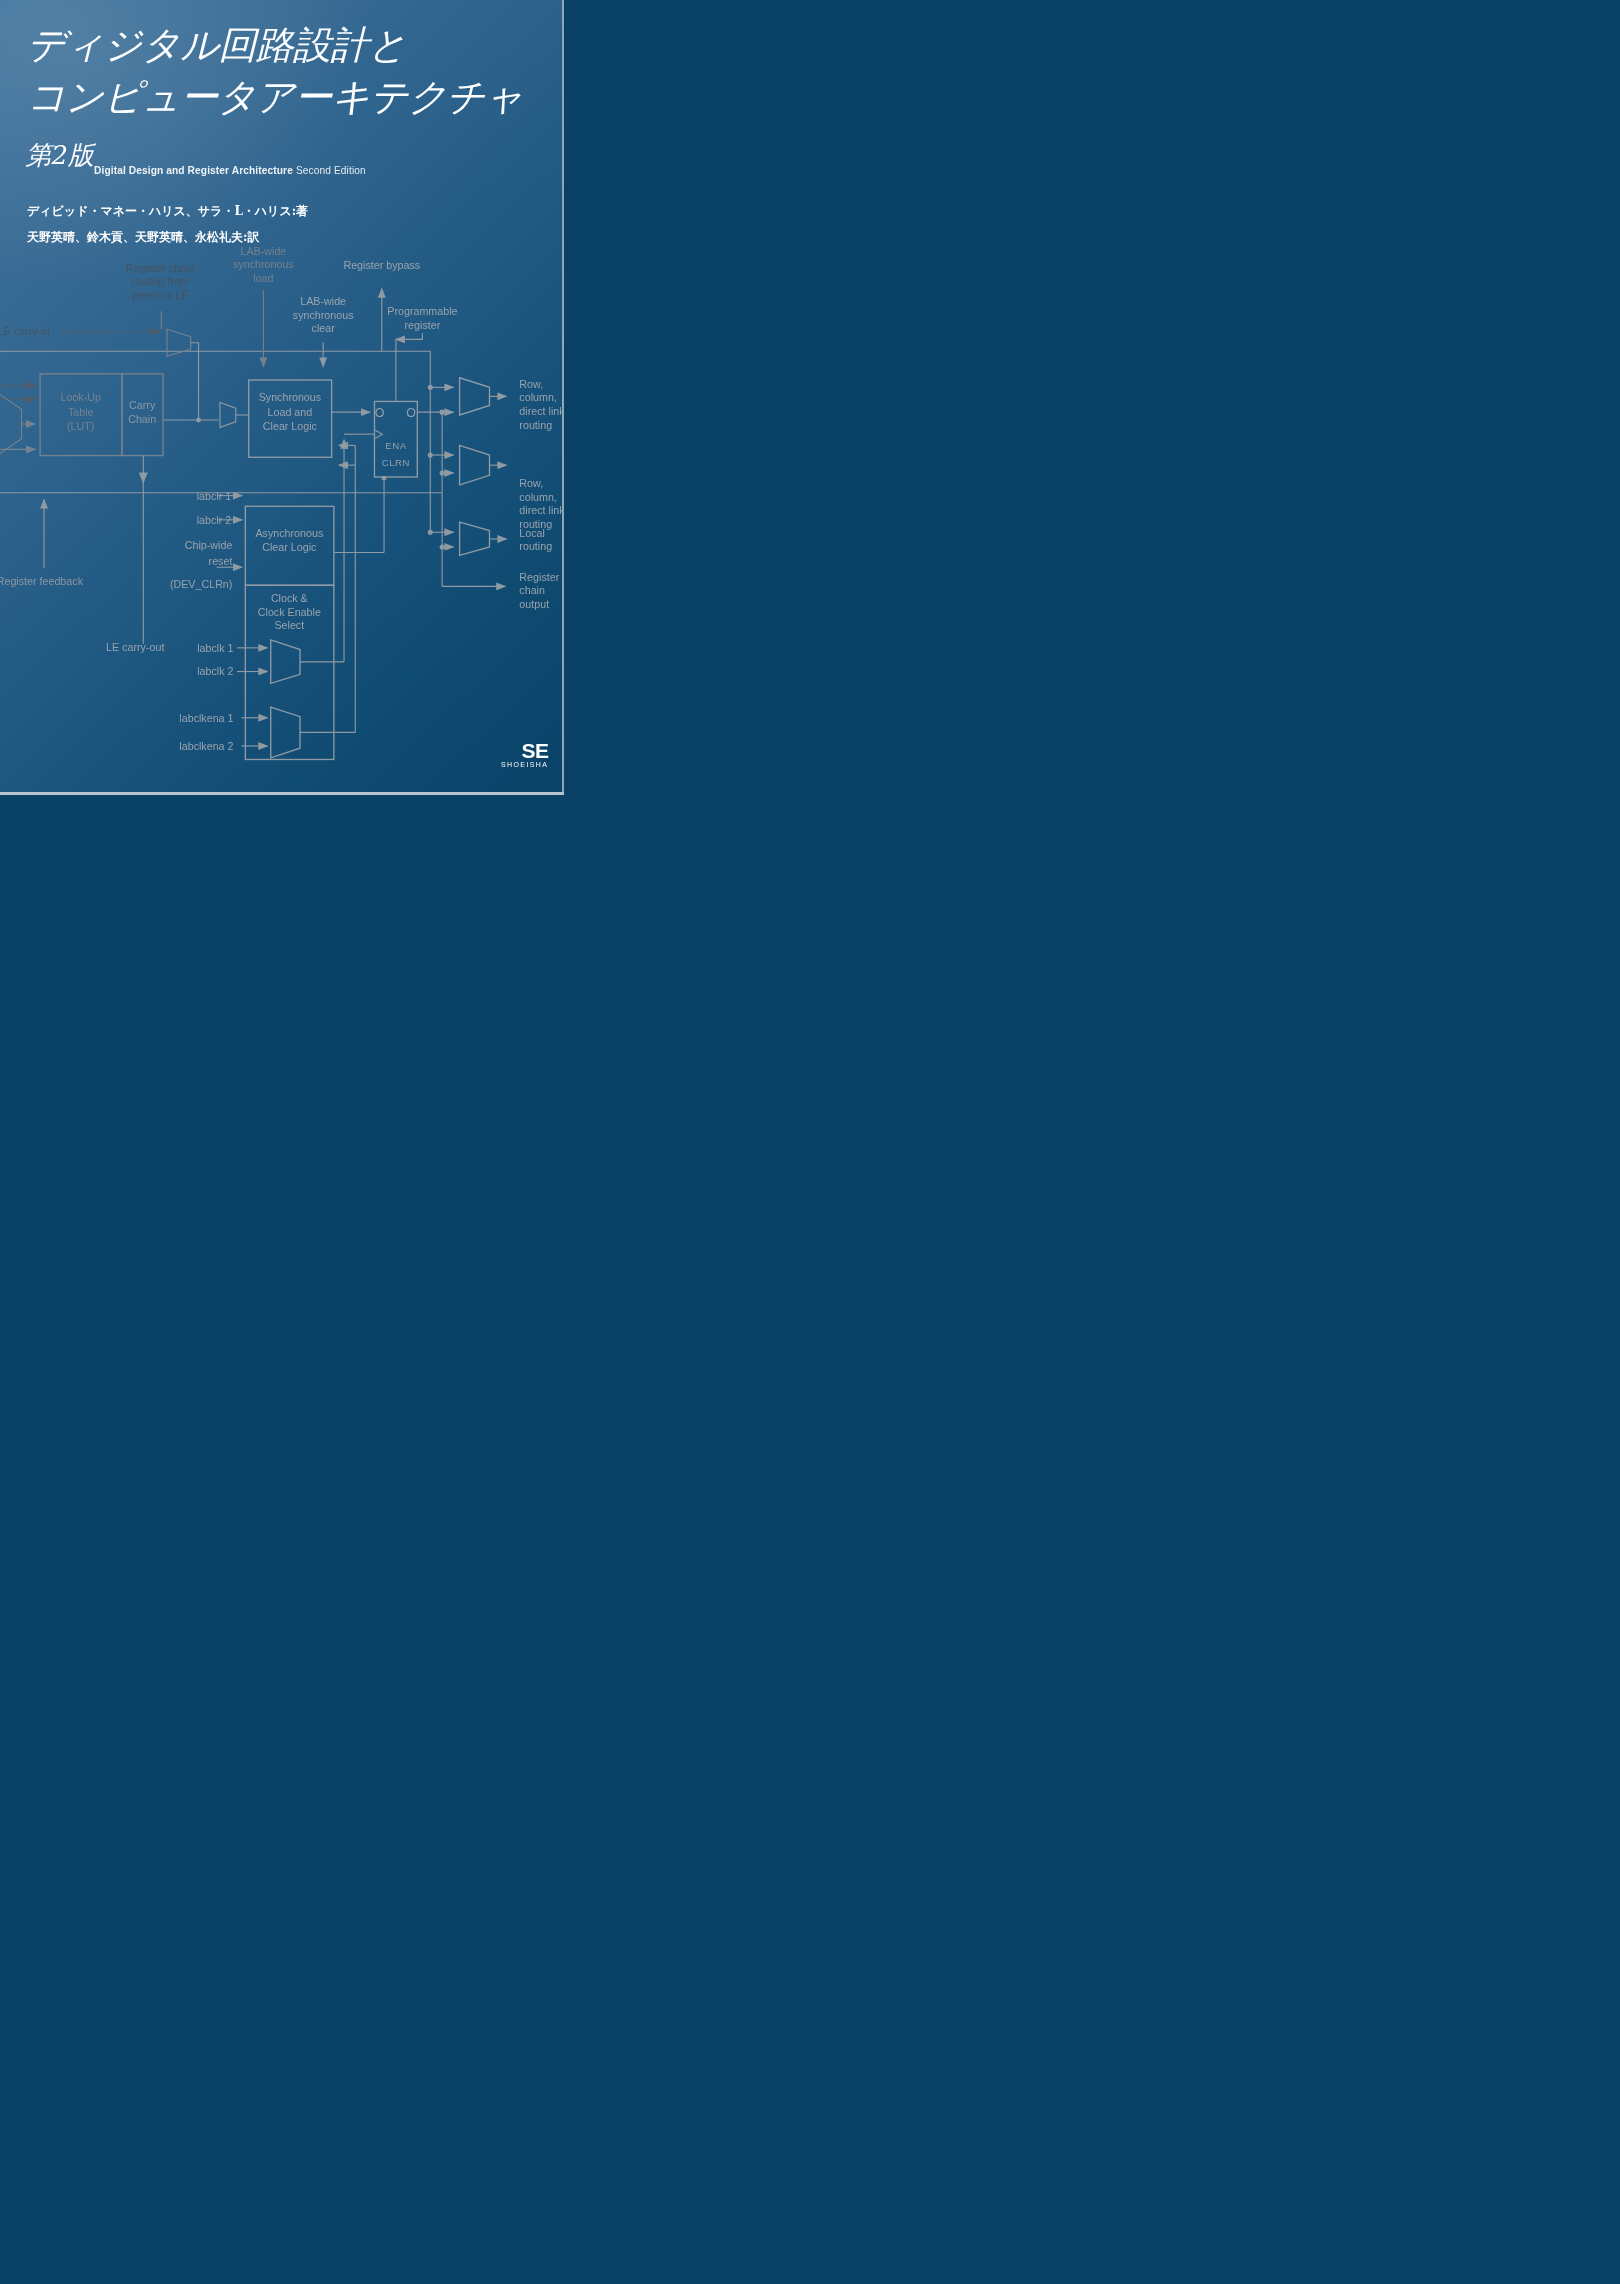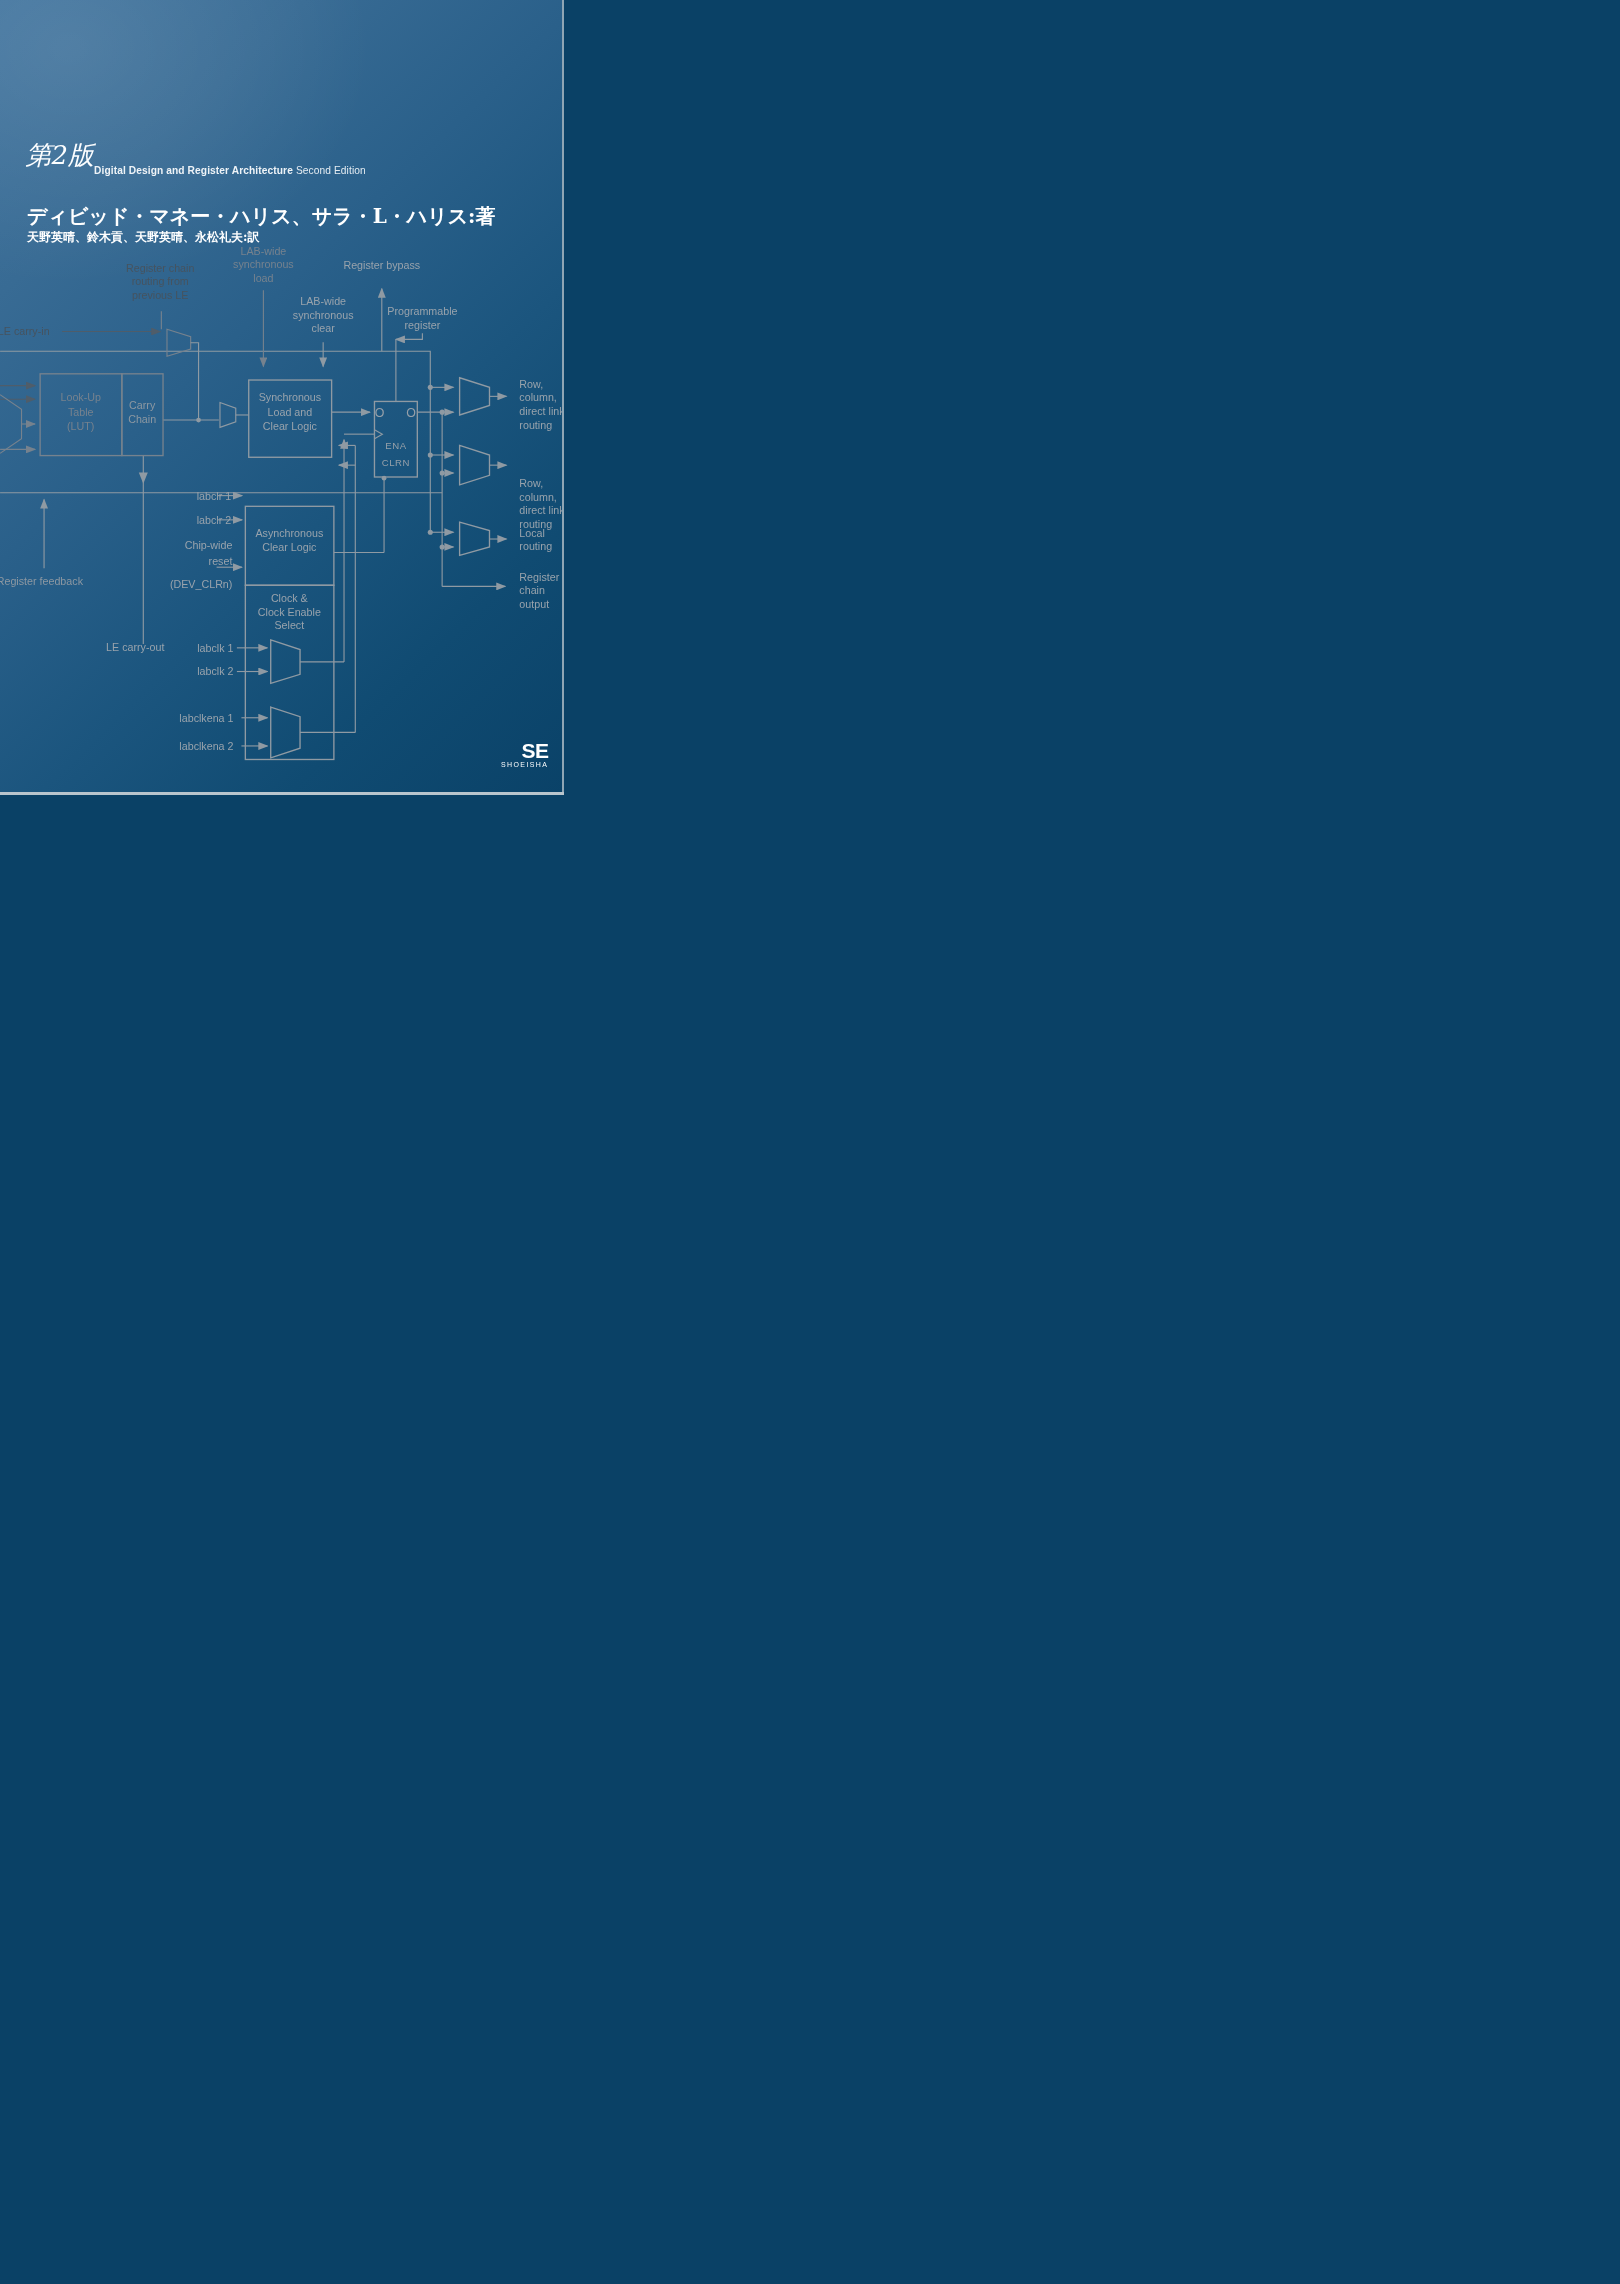--- a/index.html
+++ b/index.html
@@ -7,21 +7,21 @@
     position:relative;width:564px;height:795px;overflow:hidden;
     background:linear-gradient(136deg,#41749e 0%,#386b94 22%,#2a608a 42%,#1b557e 62%,#104b72 80%,#0a4268 100%);
     font-family:"Liberation Sans",sans-serif;
   }
   .sheen{position:absolute;inset:0;background:radial-gradient(ellipse 508px 395px at 12% 6%, rgba(255,255,255,0.10), rgba(255,255,255,0) 60%);pointer-events:none;}
   .title{position:absolute;left:27px;top:19px;color:#fdfeff;font-family:"DejaVu Serif","Liberation Serif",serif;font-style:italic;font-size:38px;line-height:1.38;letter-spacing:-0.6px;white-space:nowrap;}
   .edition{position:absolute;left:25.4px;top:138px;color:#fdfeff;font-family:"DejaVu Serif","Liberation Serif",serif;font-style:italic;font-size:26px;}
   .sub-en{position:absolute;left:94px;top:165px;color:#eef3f7;font-size:10.2px;letter-spacing:0.1px;white-space:nowrap;}
   .sub-en .main{font-weight:700;}
   .sub-en .edn{font-weight:400;opacity:0.95;}
-  .authors{position:absolute;left:27px;top:203px;color:#ffffff;font-family:"DejaVu Serif","Liberation Serif",serif;font-weight:bold;font-size:20px;white-space:nowrap;}
+  .authors{position:absolute;left:27px;top:203px;color:#ffffff;font-family:"DejaVu Serif","Liberation Serif",serif;font-weight:bold;font-size:12px;white-space:nowrap;}
   .translators{position:absolute;left:27px;top:229px;color:#ffffff;font-family:"DejaVu Serif","Liberation Serif",serif;font-weight:bold;font-size:12px;white-space:nowrap;}
   svg{position:absolute;left:0;top:0;}
   svg text{font-family:"Liberation Sans",sans-serif;}
   .w{stroke:#8f9aa3;stroke-width:2;fill:none;}
   .wm{stroke:#76828e;stroke-width:2;fill:none;}
   .wd{stroke:#4f5d6a;stroke-width:2;fill:none;}
   .bx{stroke:#8f9aa3;stroke-width:2.4;fill:none;}
   .bxm{stroke:#76828e;stroke-width:2.4;fill:none;}
   .dot{fill:#8f9aa3;stroke:none;}
   .lbl{fill:#99a3ac;font-size:19px;}
@@ -35,20 +35,24 @@
   .selogo .sh{font-size:7px;font-weight:400;letter-spacing:1.4px;}
   .strip-bottom{position:absolute;left:0;bottom:0;width:100%;height:2.8px;background:#b9c5cd;}
   .strip-right{position:absolute;right:0;top:0;width:1.7px;height:100%;background:#8fa5b4;}
 </style>
 </head>
 <body>
 
 <div id="cover">
   <div class="sheen"></div>
 
+  <div class="title">
+    <div>ディジタル回路設計と</div>
+    <div>コンピュータアーキテクチャ</div>
+  </div>
   <div class="edition">第2版</div>
   <div class="sub-en">
     <span class="main">Digital Design and Register Architecture</span>
     <span class="edn">Second Edition</span>
   </div>
   <div class="authors">ディビッド・マネー・ハリス、サラ・L・ハリス:著</div>
   <div class="translators">天野英晴、鈴木貢、天野英晴、永松礼夫:訳</div>
 
   <svg width="564" height="795" viewBox="0 0 1000 1410">
     <defs>

